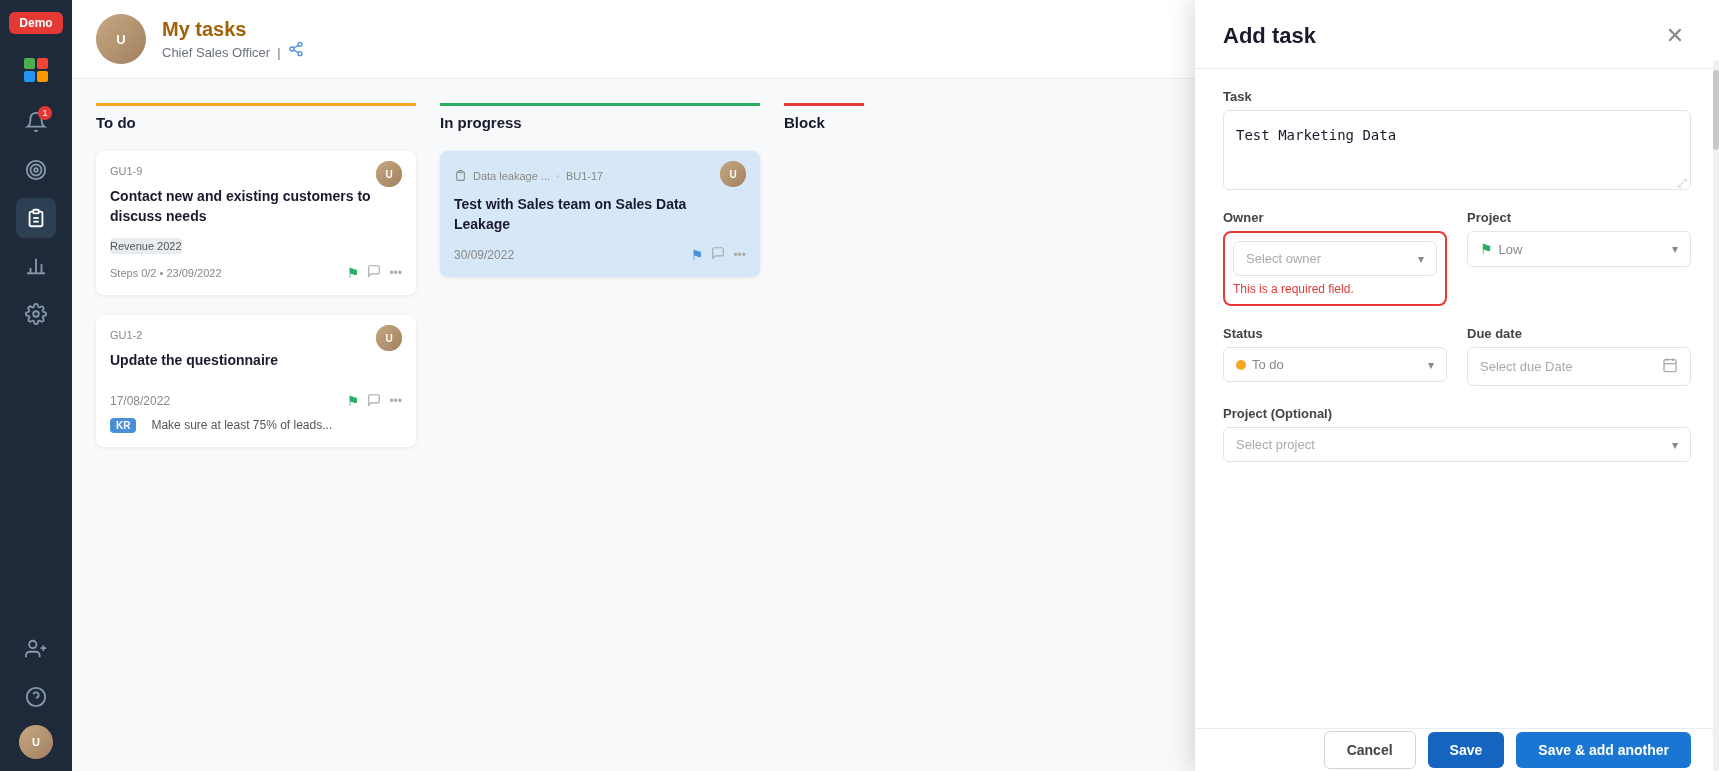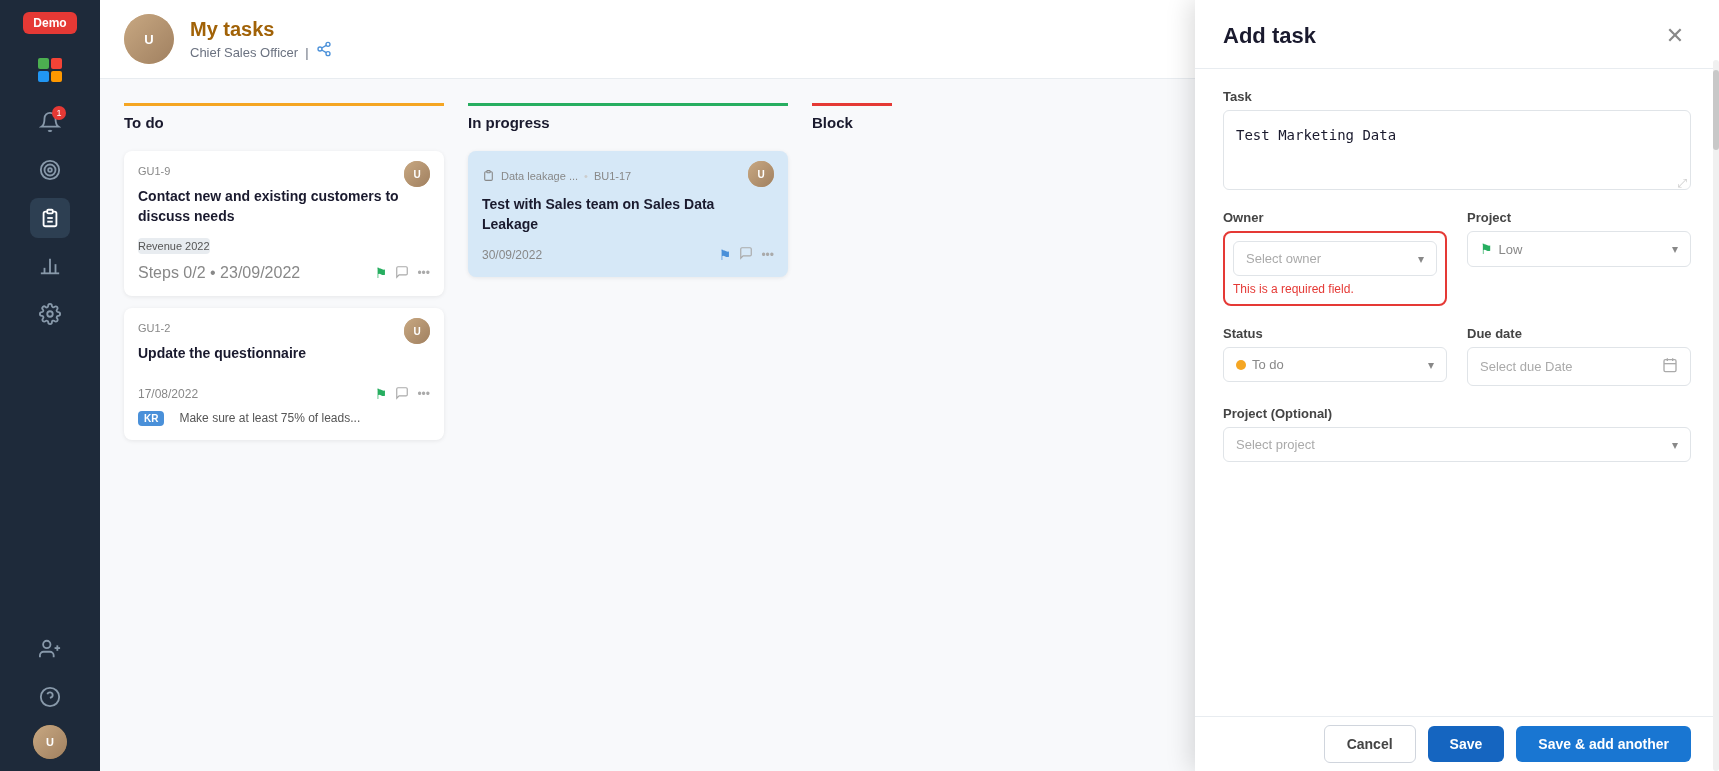--- a/index.html
+++ b/index.html
@@ -1,20 +1,20 @@
 <!DOCTYPE html>
 <html><head>
   <meta charset="utf-8">
   <style>
     * { box-sizing: border-box; margin: 0; padding: 0; }
     body { font-family: -apple-system, BlinkMacSystemFont, 'Segoe UI', sans-serif; background: #f0f2f5; display: flex; height: 771px; overflow: hidden; }
 
     
     .sidebar {
-      width: 100px;
+      width: 72px;
       background: #1e2a3a;
       display: flex;
       flex-direction: column;
       align-items: center;
       padding: 12px 0;
       gap: 8px;
       flex-shrink: 0;
     }
     .sidebar-demo-btn {
       background: #e53935;
@@ -129,21 +129,21 @@
       padding-top: 8px;
     }
     .column-header.todo { border-color: #f5a623; }
     .column-header.inprogress { border-color: #27ae60; }
     .column-header.blocked { border-color: #e53935; }
 
     .card {
       background: white;
       border-radius: 8px;
       padding: 14px;
-      margin-bottom: 12px;
+      margin-bottom: 20px;
       box-shadow: 0 1px 4px rgba(0,0,0,0.08);
     }
     .card.highlighted { background: #d6e8f7; }
     .card-id { font-size: 11px; color: #888; margin-bottom: 6px; }
     .card-title { font-size: 14px; font-weight: 600; color: #1a1a2e; margin-bottom: 10px; line-height: 1.4; }
     .card-tag {
       display: inline-block;
       background: #e8ecf0;
       color: #555;
       border-radius: 4px;
@@ -304,21 +304,21 @@
       border-radius: 50%;
       background: #f5a623;
       display: inline-block;
       margin-right: 6px;
     }
     .priority-flag { color: #27ae60; margin-right: 6px; font-size: 14px; }
     .status-select-value { display: flex; align-items: center; }
     .priority-select-value { display: flex; align-items: center; }
 
     .modal-footer {
-      padding: 8px 28px;
+      padding: 2px 28px;
       border-top: 1px solid #e8ecf0;
       display: flex;
       align-items: center;
       justify-content: flex-end;
       gap: 12px;
     }
     .btn-cancel {
       background: white;
       border: 1px solid #d0d5dd;
       color: #444;
@@ -496,21 +496,21 @@
         <div class="card-header-row">
           <span class="card-id">GU1-9</span>
           <div class="card-avatar">
               <div class="person-head" style="font-size:10px;">U</div>
             </div>
         </div>
         <div class="card-title">Contact new and existing customers to discuss needs</div>
         <div class="card-tag">Revenue 2022</div>
         <div class="card-footer">
           <div class="card-footer-left">
-            <span style="font-size:16px; color:#888;">Steps 0/2 • 23/09/2022</span>
+            <span style="font-size:11px; color:#888;">Steps 0/2 • 23/09/2022</span>
           </div>
           <div class="card-footer-right">
             <span class="flag-icon">⚑</span>
             <span style="color:#aaa;">
               <svg width="14" height="14" viewBox="0 0 24 24" fill="none" stroke="#aaa" stroke-width="2">
                 <path d="M21 15a2 2 0 0 1-2 2H7l-4 4V5a2 2 0 0 1 2-2h14a2 2 0 0 1 2 2z"></path>
               </svg>
             </span>
             <span class="dots-icon">•••</span>
           </div>

